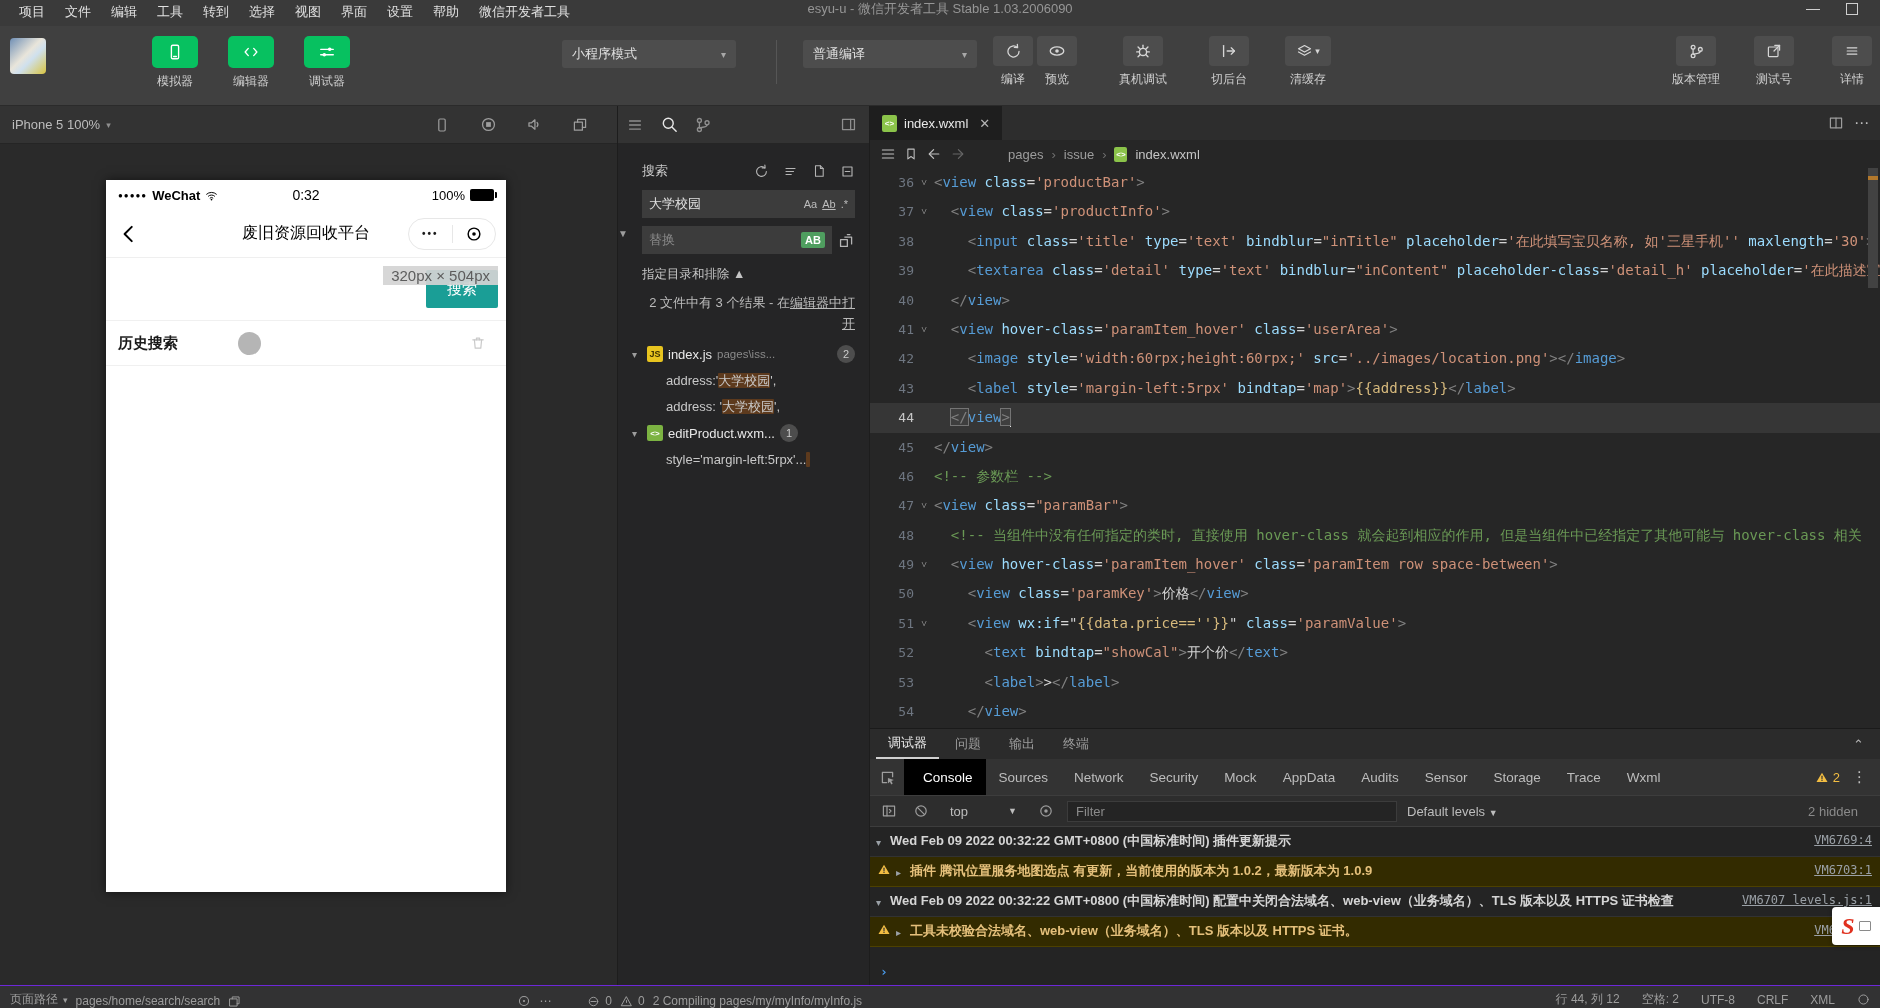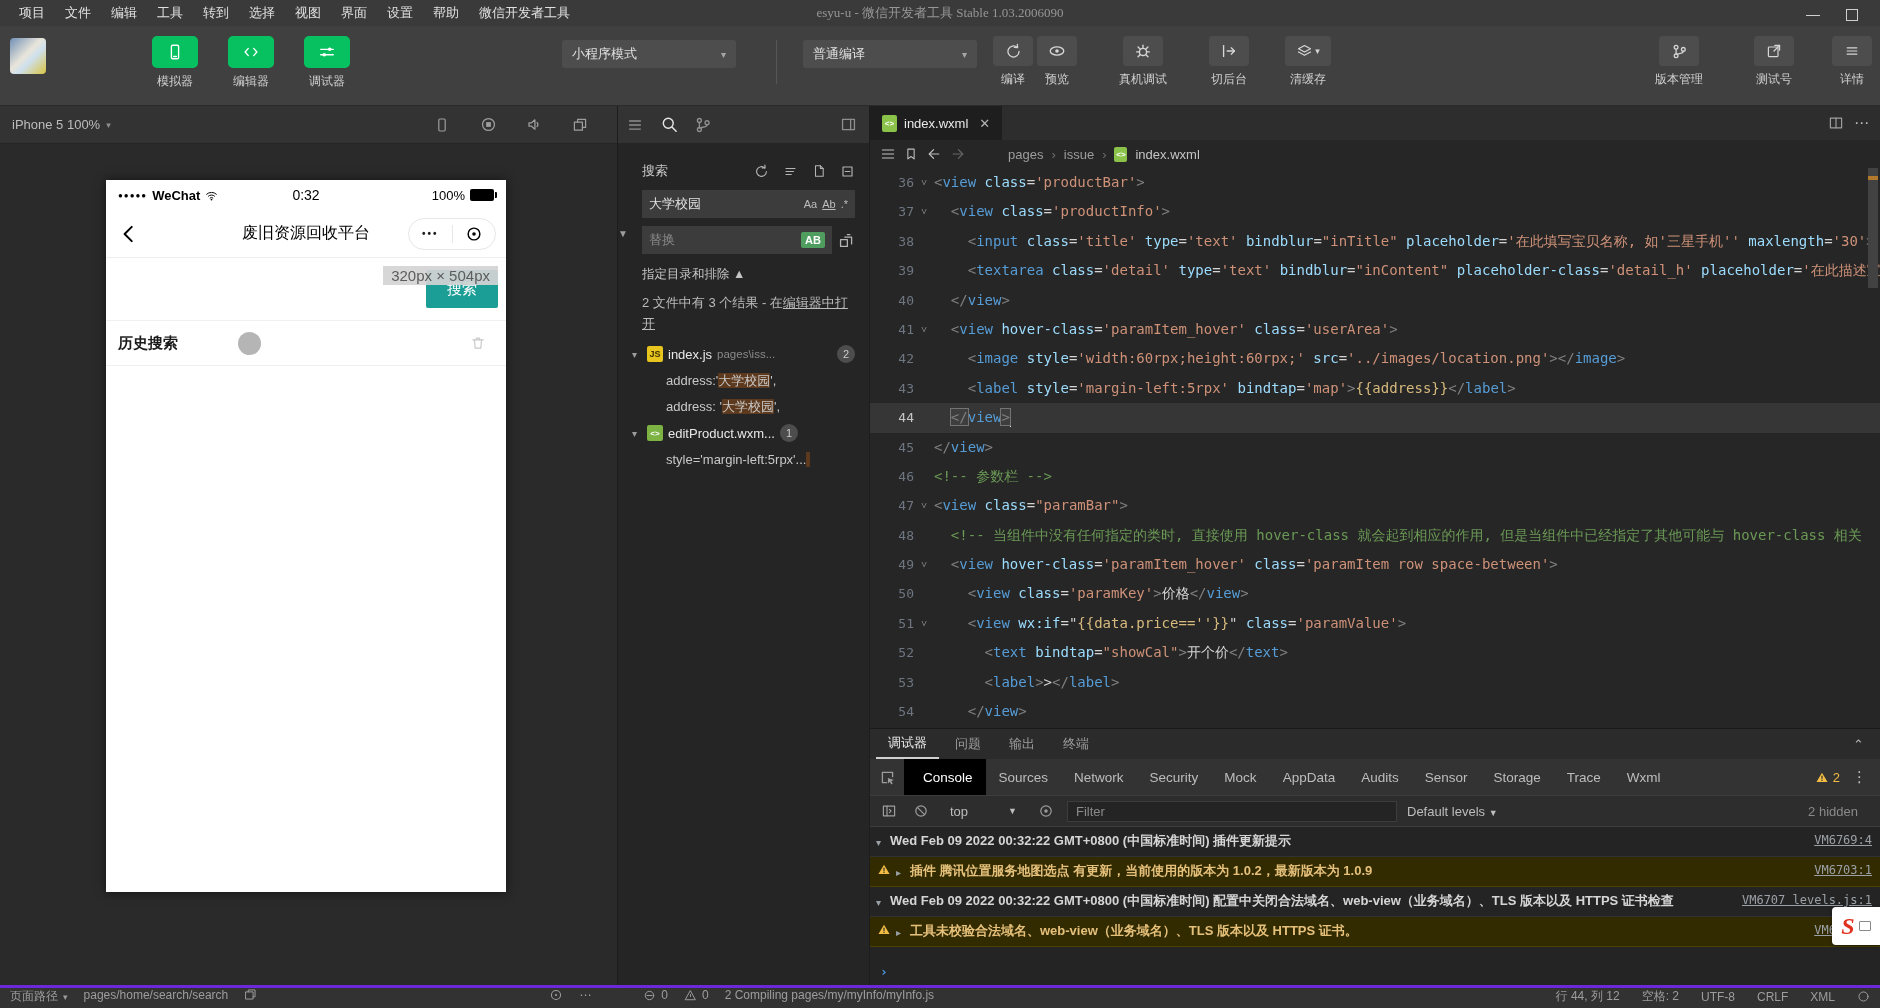--- a/index.html
+++ b/index.html
@@ -3,22 +3,22 @@
 <meta charset="utf-8">
 <style>
   * { margin:0; padding:0; box-sizing:border-box; }
   html,body { width:1880px; height:1008px; overflow:hidden; background:#1e1e1e;
     font-family:"Liberation Sans","DejaVu Sans",sans-serif; }
   .app { position:relative; width:1880px; height:1008px; display:flex; flex-direction:column; }
   .ico { display:inline-flex; align-items:center; justify-content:center; }
   .ico svg { stroke:currentColor; fill:none; stroke-width:1.5; stroke-linecap:round; stroke-linejoin:round; }
 
   
-  .titlebar { height:26px; background:#3a3a3a; display:flex; align-items:center; color:#e0e0e0;
-    font-size:13px; position:relative; flex:none;font-family:Liberation Serif, serif; }
+  .titlebar { height:26px; background:#3a3a3a; display:flex; align-items:flex-start; color:#e0e0e0;
+    font-size:13px; position:relative; flex:none; }
   .menus { display:flex; padding-left:10px; gap:2px; }
   .menu-item { padding:3px 9px; cursor:default; }
   .win-title { position:absolute; left:50%; transform:translateX(-50%); color:#969696; font-size:13px; }
   .win-controls { margin-left:auto; display:flex; gap:26px; padding-right:22px; color:#cfcfcf; }
   .wc-min { width:14px; height:1px; background:#cfcfcf; margin-top:9px; }
   .wc-max { width:12px; height:12px; border:1px solid #cfcfcf; margin-top:3px; }
 
   
   .toolbar { height:80px; background:#404040; border-bottom:1px solid #2b2b2b; display:flex;
     align-items:flex-start; position:relative; flex:none; }
@@ -91,21 +91,21 @@
     padding:0 6px; margin-left:10px; margin-bottom:8px; }
   .sp-input .val { color:#e0e0e0; flex:1; white-space:nowrap; overflow:hidden; }
   .sp-input .ph { color:#8a8a8a; flex:1; }
   .opt { font-size:11px; color:#bdbdbd; margin-left:5px; cursor:pointer; }
   .opt.u { text-decoration:underline; }
   .ab-badge { background:#4f9e5f; color:#fff; font-size:11px; font-weight:bold; padding:2px 4px; border-radius:2px; cursor:pointer; }
   .replace-row { display:flex; align-items:center; gap:6px; }
   .replace-row .sp-input { flex:1; margin-bottom:0; }
   .rall { color:#b5b5b5; cursor:pointer; }
   .sp-dirs { margin:12px 0 4px 10px; color:#c5c5c5; cursor:pointer; font-size:12.5px; }
-  .sp-summary { margin:10px 0 6px 10px; color:#bbbbbb; line-height:1.6; font-size:13px; }
+  .sp-summary { margin:10px 0 6px 10px; color:#bbbbbb; line-height:1.6; font-size:13px;text-align:right; }
   .sp-summary a { color:#bbbbbb; text-decoration:underline; cursor:pointer; }
   .res-file { display:flex; align-items:center; gap:5px; height:27px; cursor:pointer; }
   .res-file .tw { color:#9d9d9d; font-size:10px; width:10px; }
   .fi { width:16px; height:16px; border-radius:2px; font-size:9px; font-weight:bold;
     display:flex; align-items:center; justify-content:center; flex:none; }
   .fi.js { background:#e8c41f; color:#3b3000; }
   .fi.wxml { background:#7cb342; color:#fff; font-size:8px; }
   .res-file .nm { color:#e8e8e8; font-size:13px; white-space:nowrap; }
   .res-file .pth { color:#8a8a8a; font-size:11.5px; white-space:nowrap; overflow:hidden; flex:1; }
   .badge { background:#4d4d4d; color:#cccccc; border-radius:9px; min-width:18px; height:18px; font-size:11px;
@@ -180,22 +180,22 @@
   .crow .wico { width:16px; flex:none; margin:2px 4px 0 0; }
   .prompt { color:#4a9ced; padding:6px 10px; font-weight:bold; font-family:"DejaVu Sans Mono",monospace; }
   .sogou { position:absolute; right:0; bottom:40px; width:48px; height:38px; background:#fff;
     border-radius:4px 0 0 4px; display:flex; align-items:center; justify-content:center; gap:4px;
     box-shadow:0 1px 4px rgba(0,0,0,.4); }
   .sogou .s { color:#e0301e; font-size:24px; font-weight:bold; font-style:italic;
     font-family:"Liberation Serif",serif; }
   .sogou .kb { width:12px; height:10px; border:1.5px solid #8a8a8a; border-radius:1px; }
 
   
-  .statusbar { height:23px; background:#323233; border-top:3px solid #6d28d9; display:flex; align-items:flex-start;
-    color:#9d9d9d; font-size:12px; flex:none; padding:0 10px; gap:16px; }
+  .statusbar { height:23px; background:#323233; border-top:1px solid #6d28d9; display:flex; align-items:flex-end;
+    color:#9d9d9d; font-size:12px; flex:none; padding:0 10px; gap:8px; }
   .sb-item { display:flex; align-items:center; gap:5px; cursor:pointer; white-space:nowrap; }
   .sb-right { margin-left:auto; display:flex; gap:22px; align-items:center; }
 </style>
 </head>
 <body>
 
 <div class="app">
 
   <div class="titlebar">
     <div class="menus" id="menus">
@@ -339,21 +339,21 @@
             <svg width="17" height="17" viewBox="0 0 20 20">
               <circle cx="6" cy="5" r="2.2"></circle>
               <circle cx="6" cy="15" r="2.2"></circle>
               <circle cx="14.5" cy="7.5" r="2.2"></circle>
               <path d="M6 7.2v5.6 M14.5 9.7c0 3.3-5.5 2.3-8.5 3.8"></path>
             </svg>
           </span>
         </div>
       <div class="lbl">版本管理</div>
     </div>
-    <div class="tb-col" style="margin-left:51px">
+    <div class="tb-col" style="margin-left:34px">
       <div class="gray-btn">
           <span class="ico">
             <svg width="16" height="16" viewBox="0 0 20 20">
               <rect x="3" y="5" width="12" height="12" rx="1"></rect>
               <polyline points="11 3 17 3 17 9"></polyline>
               <line x1="17" y1="3" x2="10" y2="10"></line>
             </svg>
           </span>
         </div>
       <div class="lbl">测试号</div>

